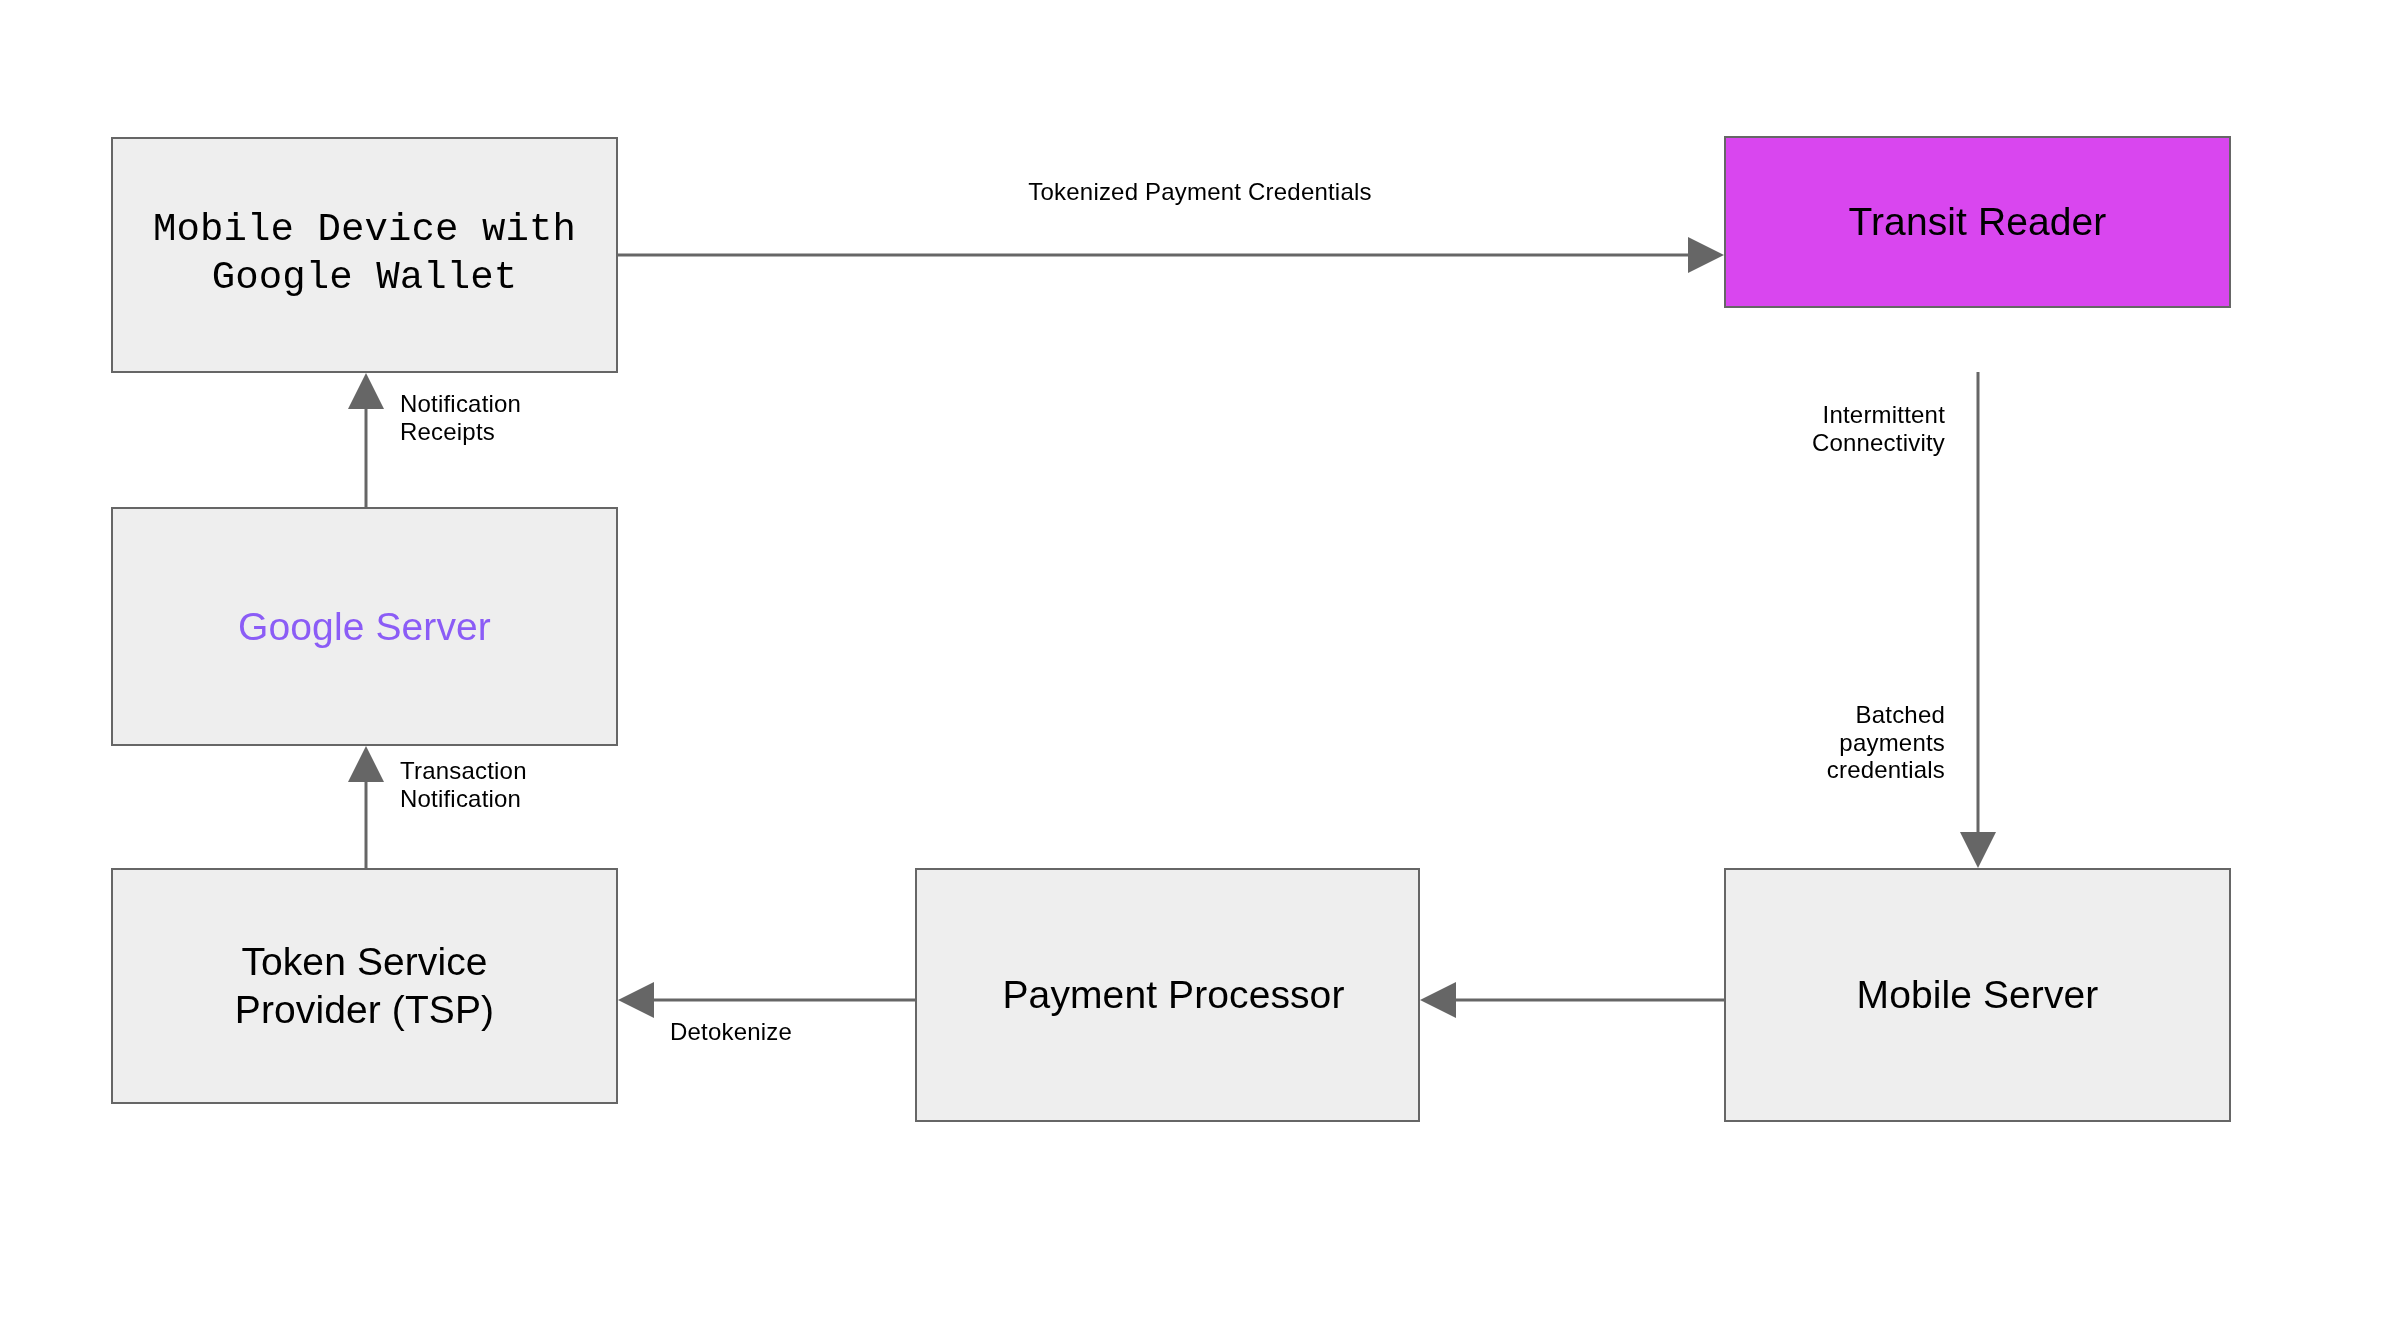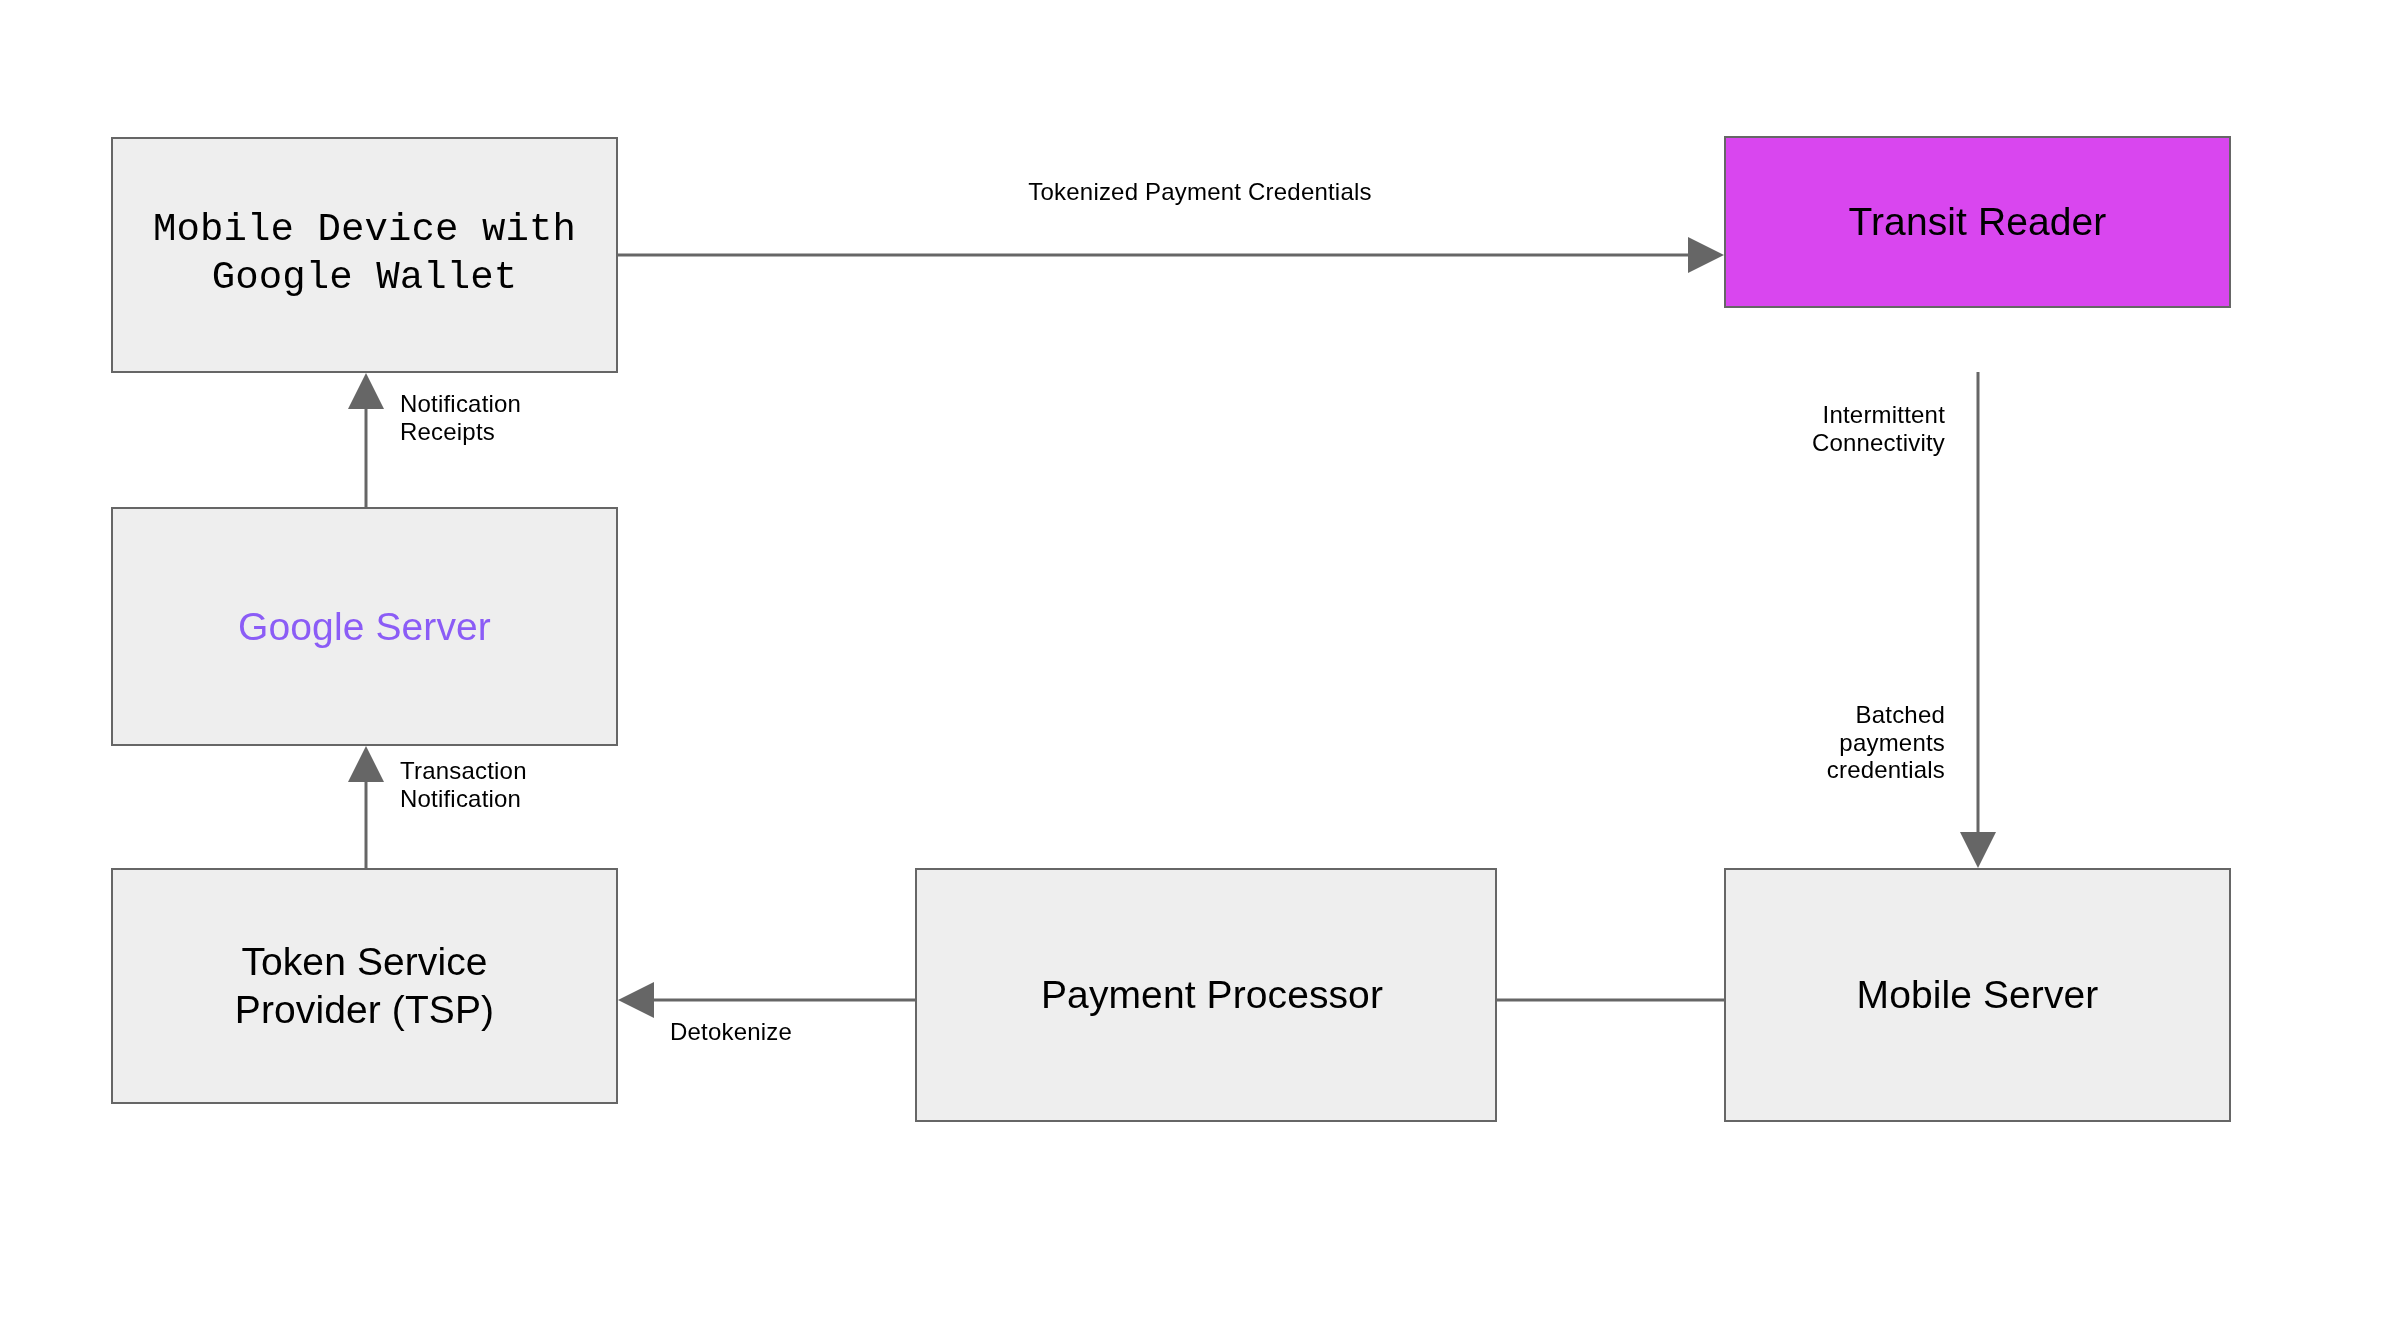--- a/index.html
+++ b/index.html
@@ -83,21 +83,21 @@
       <line x1="1978" y1="372" x2="1978" y2="849" class="edge-line" stroke="#666666"></line>
       <polygon points="1978,868 1960,832 1996,832" class="edge-head" fill="#666666"></polygon>
       <line x1="1724" y1="1000" x2="1439" y2="1000" class="edge-line" stroke="#666666"></line>
       <polygon points="1420,1000 1456,982 1456,1018" class="edge-head" fill="#666666"></polygon>
     </svg>
 <div class="node" style="left: 111px; top: 137px; width: 507px; height: 236px; background: rgb(238, 238, 238); border-color: rgb(102, 102, 102); color: rgb(0, 0, 0); font-family: Liberation Mono, monospace;">Mobile Device with
 Google Wallet</div>
     <div class="node" style="left: 111px; top: 507px; width: 507px; height: 239px; background: rgb(238, 238, 238); border-color: rgb(102, 102, 102); color: #8b5cf6;">Google Server</div>
     <div class="node" style="left: 111px; top: 868px; width: 507px; height: 236px; background: rgb(238, 238, 238); border-color: rgb(102, 102, 102); color: rgb(0, 0, 0); text-align: center;">Token Service
 Provider (TSP)</div>
-    <div class="node" style="left: 915px; top: 868px; width: 582px; height: 254px; background: rgb(238, 238, 238); border-color: rgb(102, 102, 102); color: rgb(0, 0, 0); padding-left: 12px;">Payment Processor</div>
+    <div class="node" style="left: 915px; top: 868px; width: 505px; height: 254px; background: rgb(238, 238, 238); border-color: rgb(102, 102, 102); color: rgb(0, 0, 0); padding-left: 12px;">Payment Processor</div>
     <div class="node" style="left: 1724px; top: 136px; width: 507px; height: 172px; background: #d946ef; border-color: rgb(102, 102, 102); color: rgb(0, 0, 0);">Transit Reader</div>
     <div class="node" style="left: 1724px; top: 868px; width: 507px; height: 254px; background: rgb(238, 238, 238); border-color: rgb(102, 102, 102); color: rgb(0, 0, 0);">Mobile Server</div>
     <div class="edge-label lbl-center" style="left: 850px; top: 178px; width: 700px; color: rgb(0, 0, 0);">Tokenized Payment Credentials</div>
     <div class="edge-label lbl-left" style="left: 400px; top: 390px; width: 300px; color: rgb(0, 0, 0);">Notification
 Receipts</div>
     <div class="edge-label lbl-left" style="left: 400px; top: 757px; width: 300px; color: rgb(0, 0, 0);">Transaction
 Notification</div>
     <div class="edge-label lbl-left" style="left: 670px; top: 1018px; width: 260px; color: rgb(0, 0, 0);">Detokenize</div>
     <div class="edge-label lbl-right" style="left: 1645px; top: 393px; width: 300px; color: rgb(0, 0, 0);">Intermittent
 Connectivity</div>

